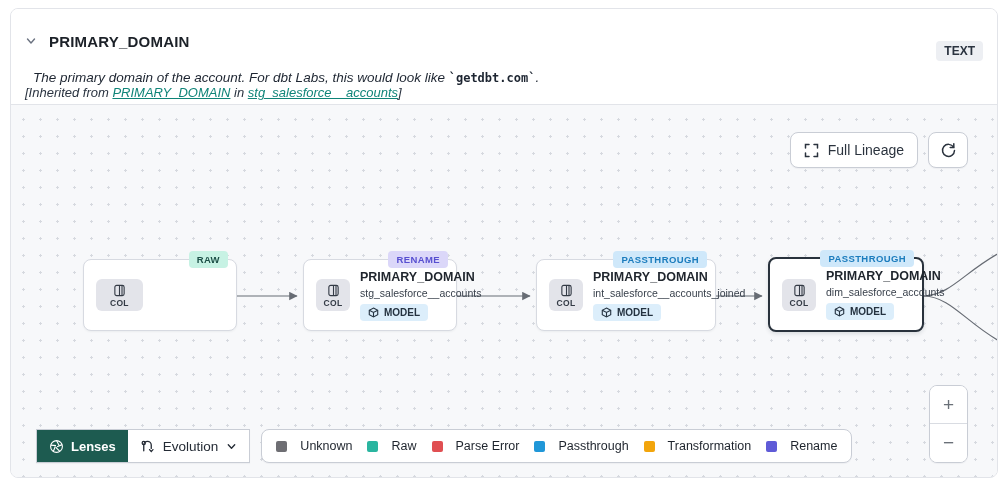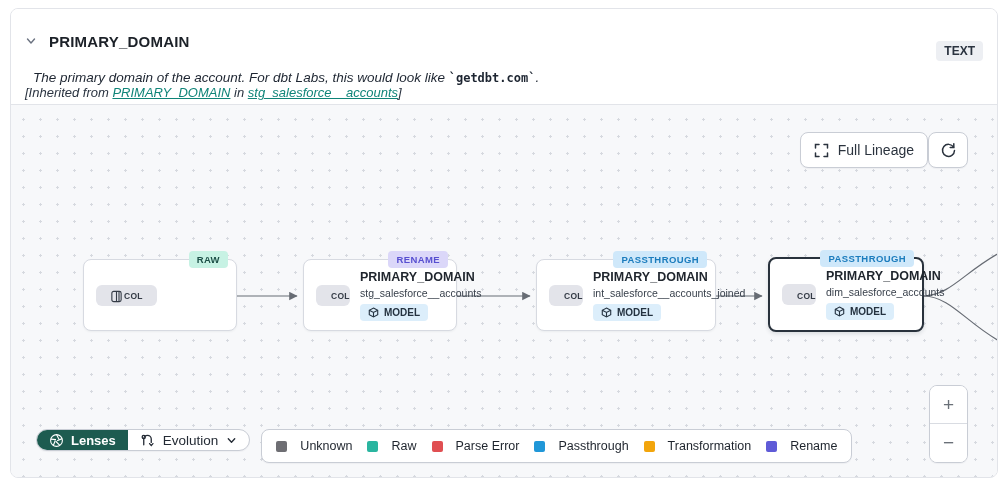--- a/index.html
+++ b/index.html
@@ -28,21 +28,21 @@
   .canvas {
     position:absolute; left:0; top:95px; width:986px; height:382px;
     background-color:#f7f8fa; border-top:1px solid #e2e4e9;
     background-image:radial-gradient(circle, #d6d9df 1px, transparent 1.3px);
     background-size:17px 17px; background-position:4px 6px;
   }
 
   .edges { position:absolute; inset:0; pointer-events:none; }
 
   
-  .ctl-top { position:absolute; top:27px; right:29px; display:flex; gap:0;text-align:center; }
+  .ctl-top { position:absolute; top:27px; right:29px; display:flex; gap:10px;text-align:center; }
   .btn {
     background:#ffffff; border:1px solid #c9cdd5; border-radius:8px; height:36px;
     display:flex; align-items:center; gap:9px; padding:0 13px; cursor:pointer;
     font-size:14px; color:#2b333e; box-shadow:0 1px 1px rgba(20,30,40,.04);
   }
   .btn.icon-only { width:40px; justify-content:center; padding:0; }
 
   
   .zoomctl {
     position:absolute; right:29px; top:280px; width:39px; background:#fff;
@@ -57,21 +57,21 @@
 
   
   .node {
     position:absolute; background:#ffffff; border:1px solid #d7dae1; border-radius:8px;
     display:flex; align-items:center; gap:10px; padding:10px 12px; cursor:pointer;
     box-shadow:0 1px 2px rgba(20,30,40,.05);
   }
   .node.selected { border:2px solid #29323c; box-shadow:0 2px 4px rgba(20,30,40,.12); }
   .colbox {
     background:#e3e4ea; border-radius:6px; min-width:34px; padding:5px 14px 3px;
-    display:flex; flex-direction:row; align-items:center; gap:1px;
+    display:flex; flex-direction:column; align-items:center; gap:1px;
     color:#343b46; font-size:8.5px; font-weight:bold; letter-spacing:.3px;
   }
   .node-body { display:flex; flex-direction:column; gap:3px; }
   .node-title { font-size:12.5px; font-weight:bold; color:#1f252d; }
   .node-sub { font-size:10.5px; color:#39414c; }
   .type-chip {
     align-self:flex-start; display:inline-flex; align-items:center; gap:5px;
     border-radius:4px; padding:3px 8px; font-size:10px; font-weight:bold; color:#243240;
     margin-top:2px;
   }
@@ -81,22 +81,22 @@
     position:absolute; top:-9px; right:8px; font-size:9.5px; font-weight:bold;
     padding:3px 8px; border-radius:4px; letter-spacing:.4px;
   }
   .badge-raw { background:#c7f2e4; color:#1c4f47; }
   .badge-rename { background:#dbd7f9; color:#574fd0; }
   .badge-passthrough { background:#cfe8fa; color:#1b7cbd; }
 
   
   .toolbar { position:absolute; left:25px; bottom:23px; display:flex; gap:11px; align-items:stretch; }
   .lens-group {
-    display:flex; border:1px solid #c9cdd5; border-radius:11px; overflow:hidden; background:#fff;
-    box-shadow:0 1px 1px rgba(20,30,40,.04); height:22px; cursor:pointer;
+    display:flex; border:1px solid #c9cdd5; border-radius:0; overflow:hidden; background:#fff;
+    box-shadow:0 1px 1px rgba(20,30,40,.04); height:34px; cursor:pointer;
   }
   .lens-left {
     background:#1d5b50; color:#ffffff; display:flex; align-items:center; gap:7px;
     padding:0 12px; font-size:13px; font-weight:bold;
   }
   .lens-right { display:flex; align-items:center; gap:8px; padding:0 12px; font-size:13.5px; color:#242b35; }
   .legend {
     display:flex; align-items:center; gap:15px; background:#fff; border:1px solid #c9cdd5;
     border-radius:8px; padding:0 14px; height:34px; font-size:12.5px; color:#1e242d;
     box-shadow:0 1px 1px rgba(20,30,40,.04);

